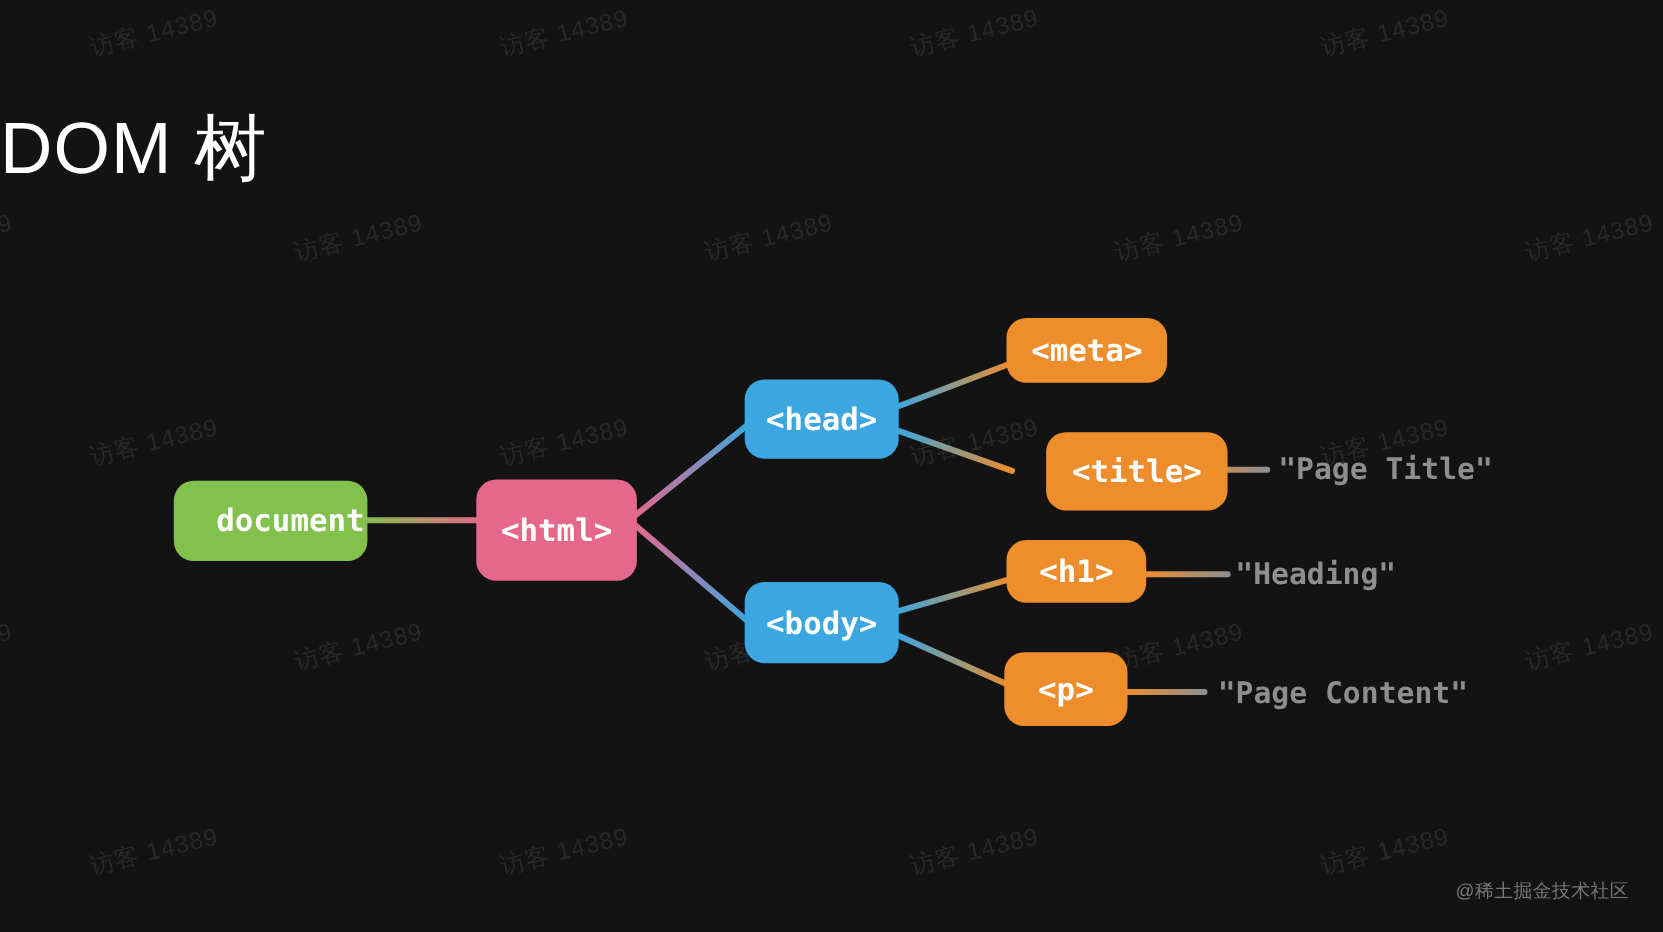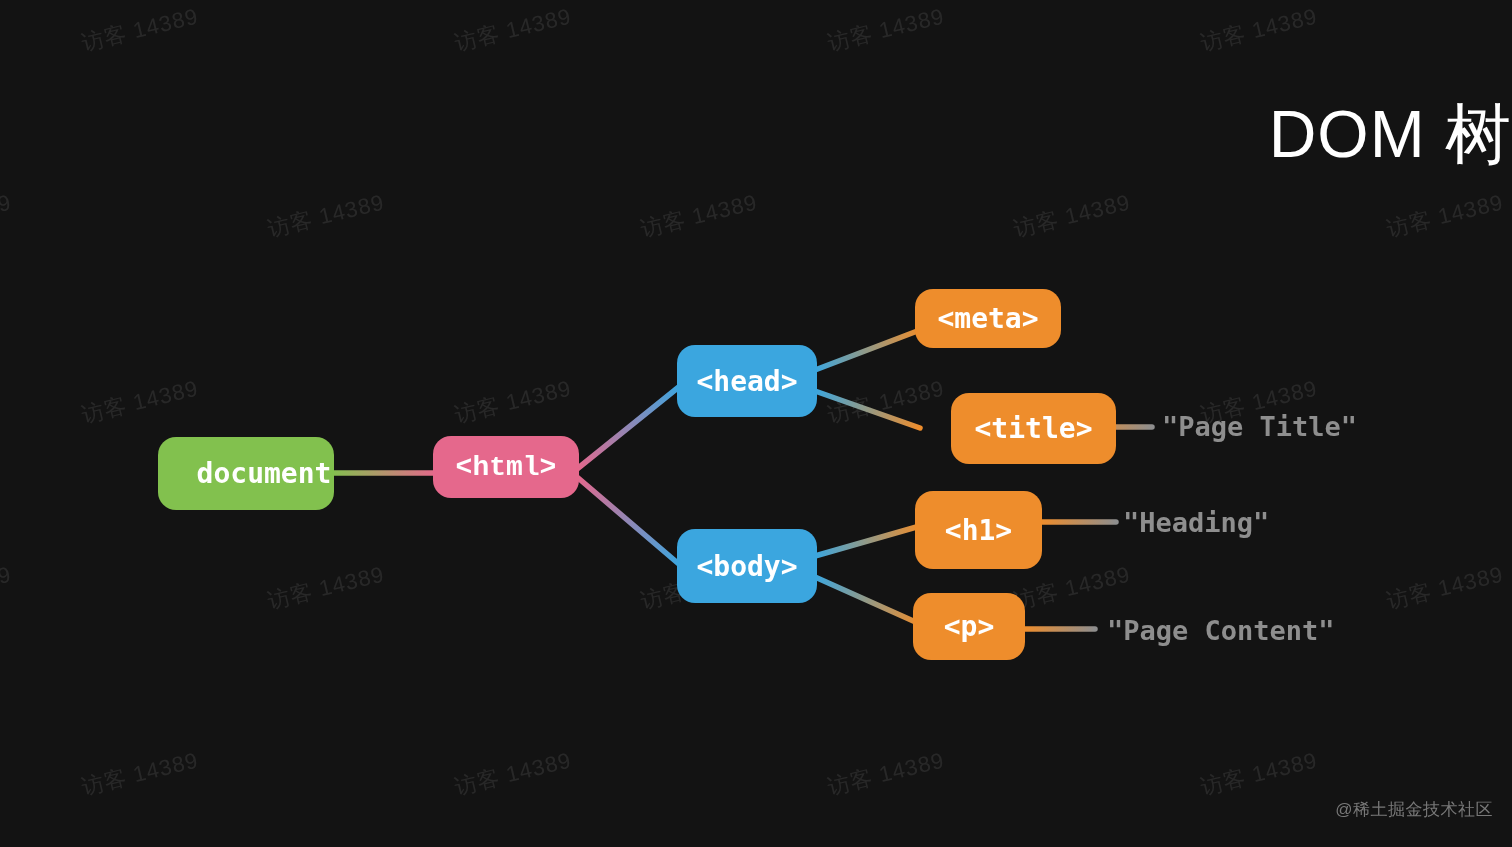--- a/index.html
+++ b/index.html
@@ -20,21 +20,21 @@
     font-size: 22px;
     font-family: "Liberation Sans", sans-serif;
     white-space: nowrap;
     letter-spacing: 1px;
     pointer-events: none;
   }
   .title {
     position: absolute;
     left: 0; right: 0;
     top: 90px;
-    text-align: right;
+    text-align: left;
     color: #ffffff;
     font-size: 66px;
     font-weight: 400;
     letter-spacing: 1px;
   }
   svg.edges {
     position: absolute;
     left: 0; top: 0;
     width: 1512px; height: 847px;
   }
@@ -44,42 +44,42 @@
     align-items: center;
     justify-content: center;
     border-radius: 18px;
     color: #ffffff;
     font-family: "DejaVu Sans Mono", "Liberation Mono", monospace;
     font-weight: bold;
     font-size: 28px;
     white-space: nowrap;
   }
   .n-document { left: 158px; top: 437px; width: 176px; height: 73px; }
-  .n-html     { left: 433px; top: 436px; width: 146px; height: 62px; font-family: Liberation Mono, monospace; }
+  .n-html     { left: 433px; top: 436px; width: 146px; height: 92px; }
   .n-head     { left: 677px; top: 345px; width: 140px; height: 72px; }
   .n-body     { left: 677px; top: 529px; width: 140px; height: 74px; }
   .n-meta     { left: 915px; top: 289px; width: 146px; height: 59px; }
   .n-title    { left: 915px; top: 393px; width: 165px; height: 71px; }
-  .n-h1       { left: 915px; top: 491px; width: 127px; height: 78px; }
+  .n-h1       { left: 915px; top: 491px; width: 127px; height: 57px; }
   .n-p        { left: 913px; top: 593px; width: 112px; height: 67px; }
   .value-label {
     position: absolute;
     color: #8e8e8e;
     font-family: "DejaVu Sans Mono", "Liberation Mono", monospace;
     font-weight: bold;
     font-size: 27px;
     white-space: nowrap;
     line-height: 28px;
   }
   .v-page-title   { left: 1162px; top: 413px; }
   .v-heading      { left: 1123px; top: 509px; }
   .v-page-content { left: 1107px; top: 617px; }
   .credit {
     position: absolute;
-    right: 19px;
+    right: 31px;
     bottom: 26px;
     color: #787878;
     font-size: 17px;
     letter-spacing: 0.5px;
   }
 </style>
 </head>
 <body>
 
 <div class="stage">

